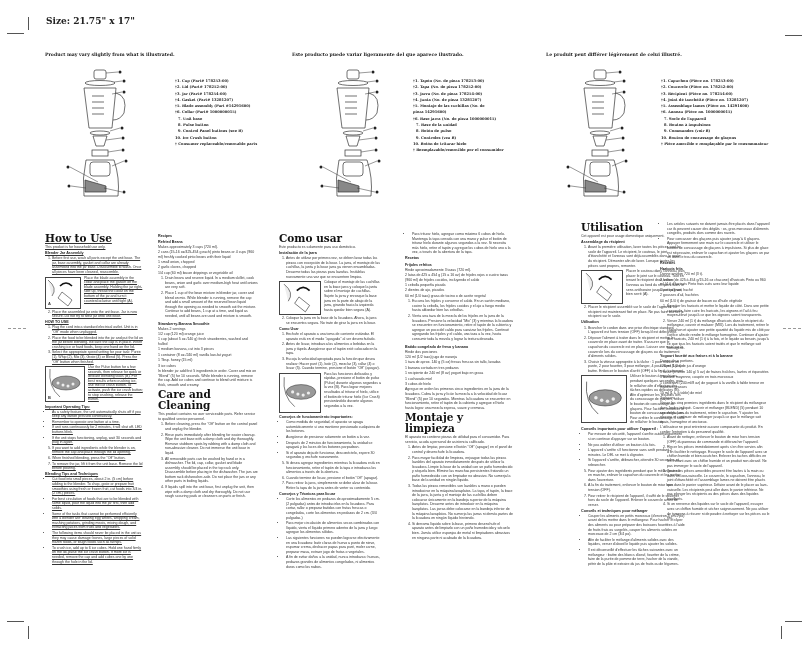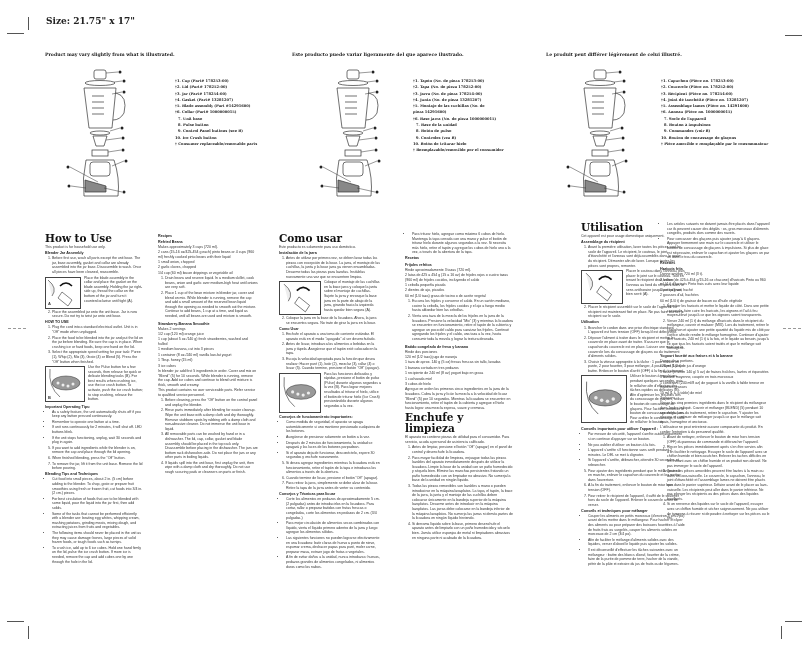--- a/index.html
+++ b/index.html
@@ -89,21 +89,21 @@
   <div class="row">†4. Gasket (Part# 13281207)</div>
   <div class="row">†5. Blade assembly (Part #14291600)</div>
   <div class="row">†6. Collar (Part# 1000000015)</div>
   <div class="row" style="padding-left:3px">7. Unit base</div>
   <div class="row" style="padding-left:3px">8. Pulse button</div>
   <div class="row" style="padding-left:3px">9. Control Panel buttons (see B)</div>
   <div class="row">10. Ice Crush button</div>
   <div class="note">† Consumer replaceable/removable parts</div>
 </div>
 
-<div class="col" style="left:45px;top:233px;width:98px;">
+<div class="col" style="left:45px;top:233px;width:98px;text-decoration:underline;">
   <h1>How to Use</h1>
   <p>This product is for household use only.</p>
   <h2>Blender Jar Assembly</h2>
   <ol>
     <li>Before first use, wash all parts except the unit base. The jar, base assembly, gasket and collar are already assembled into the jar base. Disassemble to wash. Once all pieces have been cleaned, reassemble.</li>
   </ol>
   <div class="figbox" style="width:34px;height:30px;">
     <svg width="34" height="30" viewBox="0 0 34 30">
         <path d="M2 2 Q12 10 6 18" stroke="#333" fill="#eee" stroke-width="0.6"></path>
         <path d="M14 8 Q20 2 26 8" stroke="#111" fill="none" stroke-width="1.6"></path>
@@ -171,20 +171,21 @@
   </ol>
   <h2 style="margin-top:3px">Strawberry-Banana Smoothie</h2>
   <p>Makes 2 servings</p>
   <p>1/2 cup (120 ml) orange juice</p>
   <p>1 cup (about 5 oz./140 g) fresh strawberries, washed and hulled</p>
   <p>1 medium banana, cut into 3 pieces</p>
   <p>1 container (8 oz./240 ml) vanilla low-fat yogurt</p>
   <p>1 Tbsp. honey (15 ml)</p>
   <p>3 ice cubes</p>
   <p>In blender jar add first 5 ingredients in order. Cover and mix on "Blend" (5) for 10 seconds. While blender is running, remove the cap. Add ice cubes and continue to blend until mixture is thick, smooth and creamy.</p>
+  <h1 style="margin-top:2px">Care and Cleaning</h1>
   <p>This product contains no user serviceable parts. Refer service to qualified service personnel.</p>
   <ol>
     <li>Before cleaning, press the "Off" button on the control panel and unplug the blender.</li>
     <li>Rinse parts immediately after blending for easier cleanup. Wipe the unit base with a damp cloth and dry thoroughly. Remove stubborn spots by rubbing with a damp cloth and non-abrasive cleaner. Do not immerse the unit base in liquid.</li>
     <li>All removable parts can be washed by hand or in a dishwasher. The lid, cap, collar, gasket and blade assembly should be placed in the top rack only. Disassemble before placing in the dishwasher. The jars are bottom rack dishwasher-safe. Do not place the jars or any other parts in boiling liquids.</li>
     <li>If liquids spill into the unit base, first unplug the unit, then wipe with a damp cloth and dry thoroughly. Do not use rough scouring pads or cleansers on parts or finish.</li>
   </ol>
 </div>
 
 <div class="disclaimer" style="left:292px;top:52px;">Este producto puede variar ligeramente del que aparece ilustrado.</div>
@@ -321,21 +322,21 @@
   </ol>
   <h2 style="margin-top:3px">Batido congelado de fresa y banana</h2>
   <p>Rinde dos porciones</p>
   <p>120 ml (1/2 taza) jugo de naranja</p>
   <p>1 taza de aprox. 140 g (5 oz) fresas frescas sin tallo, lavadas</p>
   <p>1 banana cortada en tres pedazos</p>
   <p>1 recipiente de 240 ml (8 oz) yogurt bajo en grasa</p>
   <p>1 cucharada miel</p>
   <p>3 cubos de hielo</p>
   <p>Agregue en orden los primeros cinco ingredientes en la jarra de la licuadora. Cubra la jarra y licúe la mezcla a la velocidad de licuar "Blend" (5) por 10 segundos. Mientras la licuadora se encuentre en funcionamiento, retire el tapón de la cubierta y agregue el hielo hasta lograr una mezcla espesa, suave y cremosa.</p>
-  <h1 style="margin-top:2px">Enchufe y limpieza</h1>
+  <h1 style="margin-top:2px">Montaje y limpieza</h1>
   <p>El aparato no contiene piezas de utilidad para el consumidor. Para servicio, acuda a personal de asistencia calificado.</p>
   <ol>
     <li>Antes de limpiar, presione el botón "Off" (apagar) en el panel de control y desenchufe la licuadora.</li>
     <li>Para mayor facilidad de limpieza, enjuague todas las piezas lavables del aparato inmediatamente después de utilizar la licuadora. Limpie la base de la unidad con un paño humedecido y séquela bien. Elimine las manchas persistentes frotando un paño humedecido con un limpiador no abrasivo. No sumerja la base de la unidad en ningún líquido.</li>
     <li>Todas las piezas removibles son lavables a mano o pueden introducirse en la máquina lavaplatos. La tapa, el tapón, la base de la jarra, la junta y el montaje de las cuchillas deben colocarse únicamente en la bandeja superior de la máquina lavaplatos. Desarme antes de introducir en la máquina lavaplatos. Las jarras debe colocarse en la bandeja inferior de la máquina lavaplatos. No sumerja las jarras ni demás partes de la licuadora en ningún líquido hirviendo.</li>
     <li>Si derrama líquido sobre la base, primero desenchufe el aparato antes de limpiarlo con un paño humedecido y sécuelo bien. Jamás utilice esponjas de metal ni limpiadores abrasivos en ninguna parte ni acabado de la licuadora.</li>
   </ol>
 </div>
 
 <div class="disclaimer" style="left:546px;top:52px;">Le produit peut différer légèrement de celui illustré.</div>

